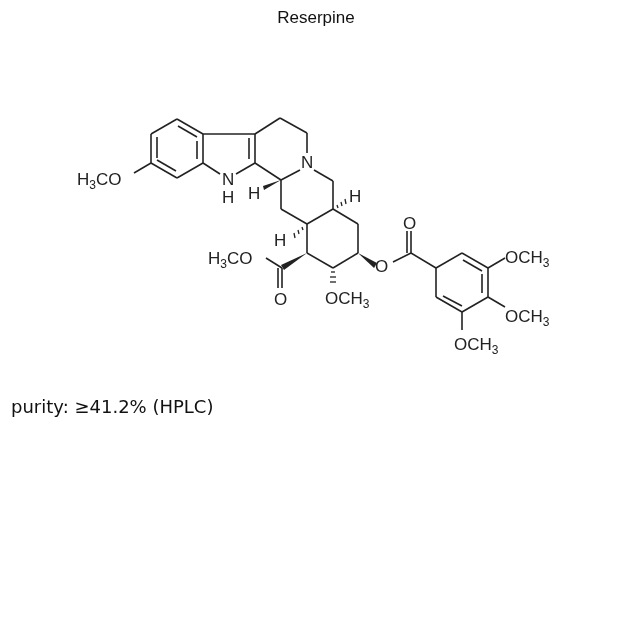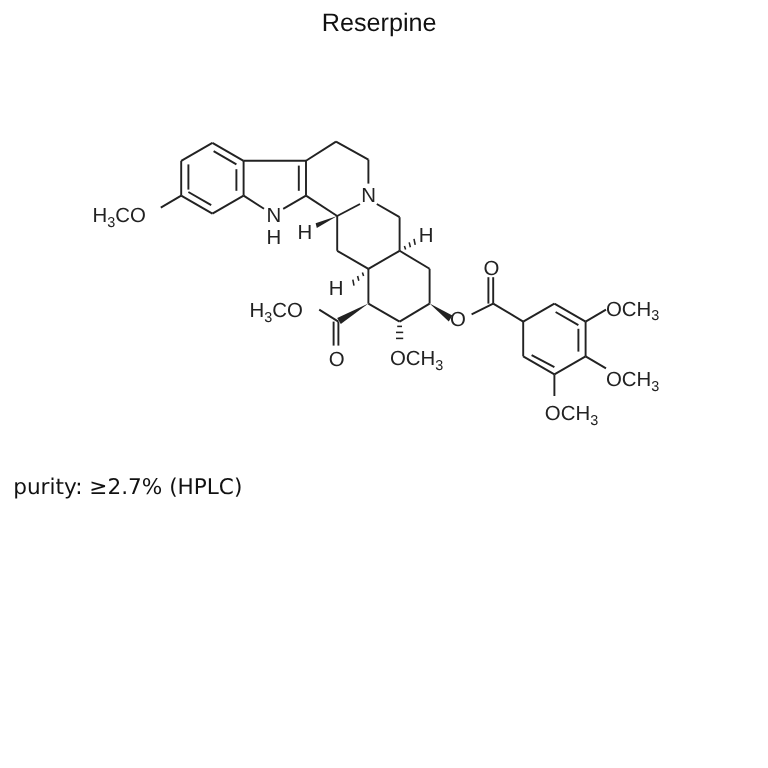--- a/index.html
+++ b/index.html
@@ -1,17 +1,17 @@
 <!DOCTYPE html>
 <html><head>
 <meta charset="utf-8">
 <style>
   html, body { margin:0; padding:0; background:#ffffff; }
   body { width:640px; height:640px; position:relative; overflow:hidden; font-family:"DejaVu Sans", sans-serif; color:#1a1a1a; }
-  .title { position:absolute; top:8px; left:0; width:632px; text-align:center; font-size:21px; color:#111; font-family:"Liberation Sans", sans-serif; }
+  .title { position:absolute; top:8px; left:0; width:632px; text-align:center; font-size:17px; color:#111; font-family:"Liberation Sans", sans-serif; }
   .structure { position:absolute; left:0; top:0; }
   .structure text { font-family:"Liberation Sans", sans-serif; font-size:17px; fill:#222; }
   .structure .sub { font-size:12px; }
   .props { position:absolute; left:11px; top:395px; font-size:18px; line-height:24px; color:#111; }
   .props div { white-space:nowrap; }
 </style>
 </head>
 <body>
 
 <div class="title">Reserpine</div>
@@ -126,14 +126,14 @@
     <text x="325" y="304">OCH<tspan class="sub" dy="4">3</tspan></text>
     <text x="375" y="272">O</text>
     <text x="403" y="229">O</text>
     <text x="505" y="263">OCH<tspan class="sub" dy="4">3</tspan></text>
     <text x="505" y="322">OCH<tspan class="sub" dy="4">3</tspan></text>
     <text x="454" y="350">OCH<tspan class="sub" dy="4">3</tspan></text>
   </g>
 </svg>
 
 <div class="props">
-  <div>purity: ≥2.7% (HPLC)</div>
+  <div>purity: ≥41.2% (HPLC)</div>
 </div>
 
 </body></html>

